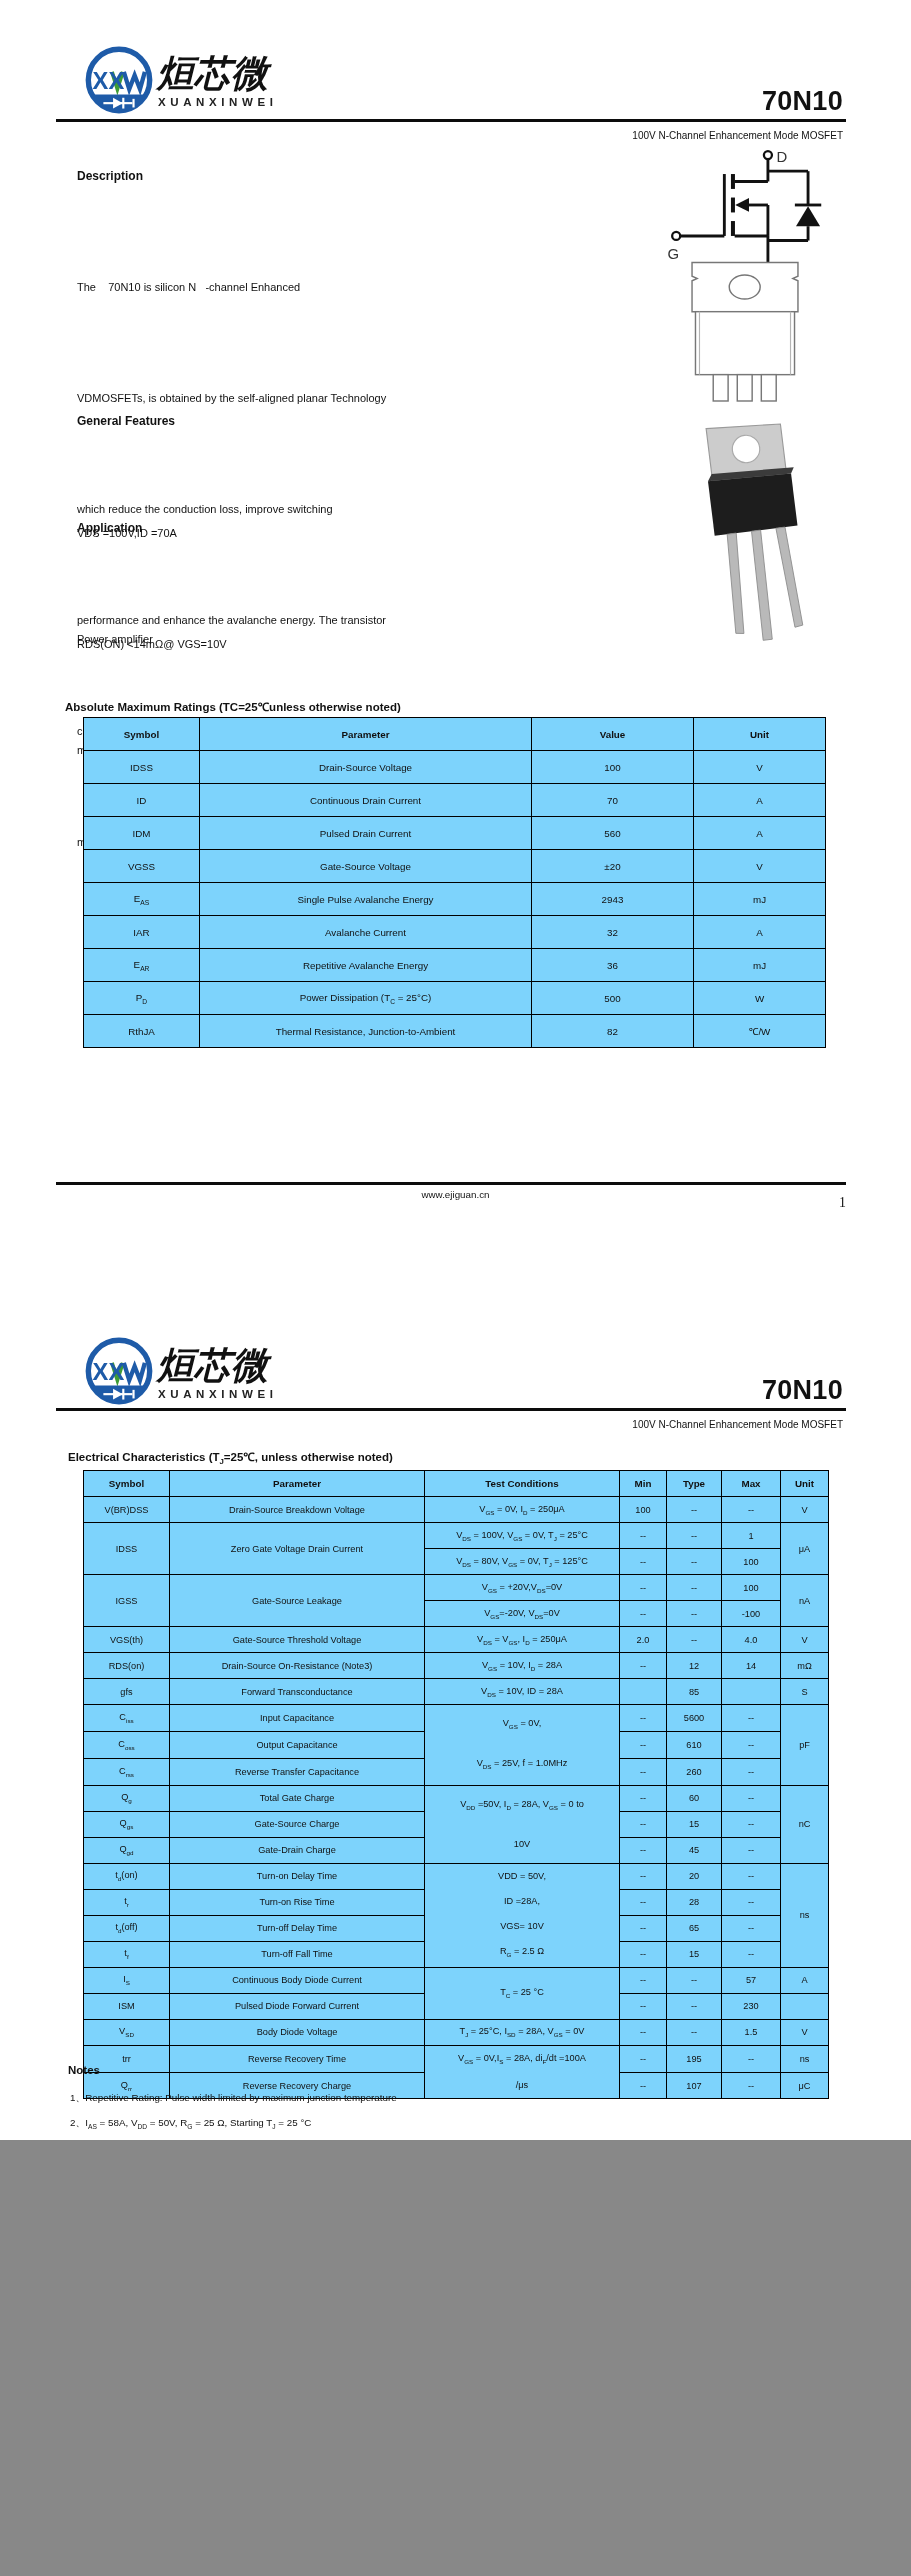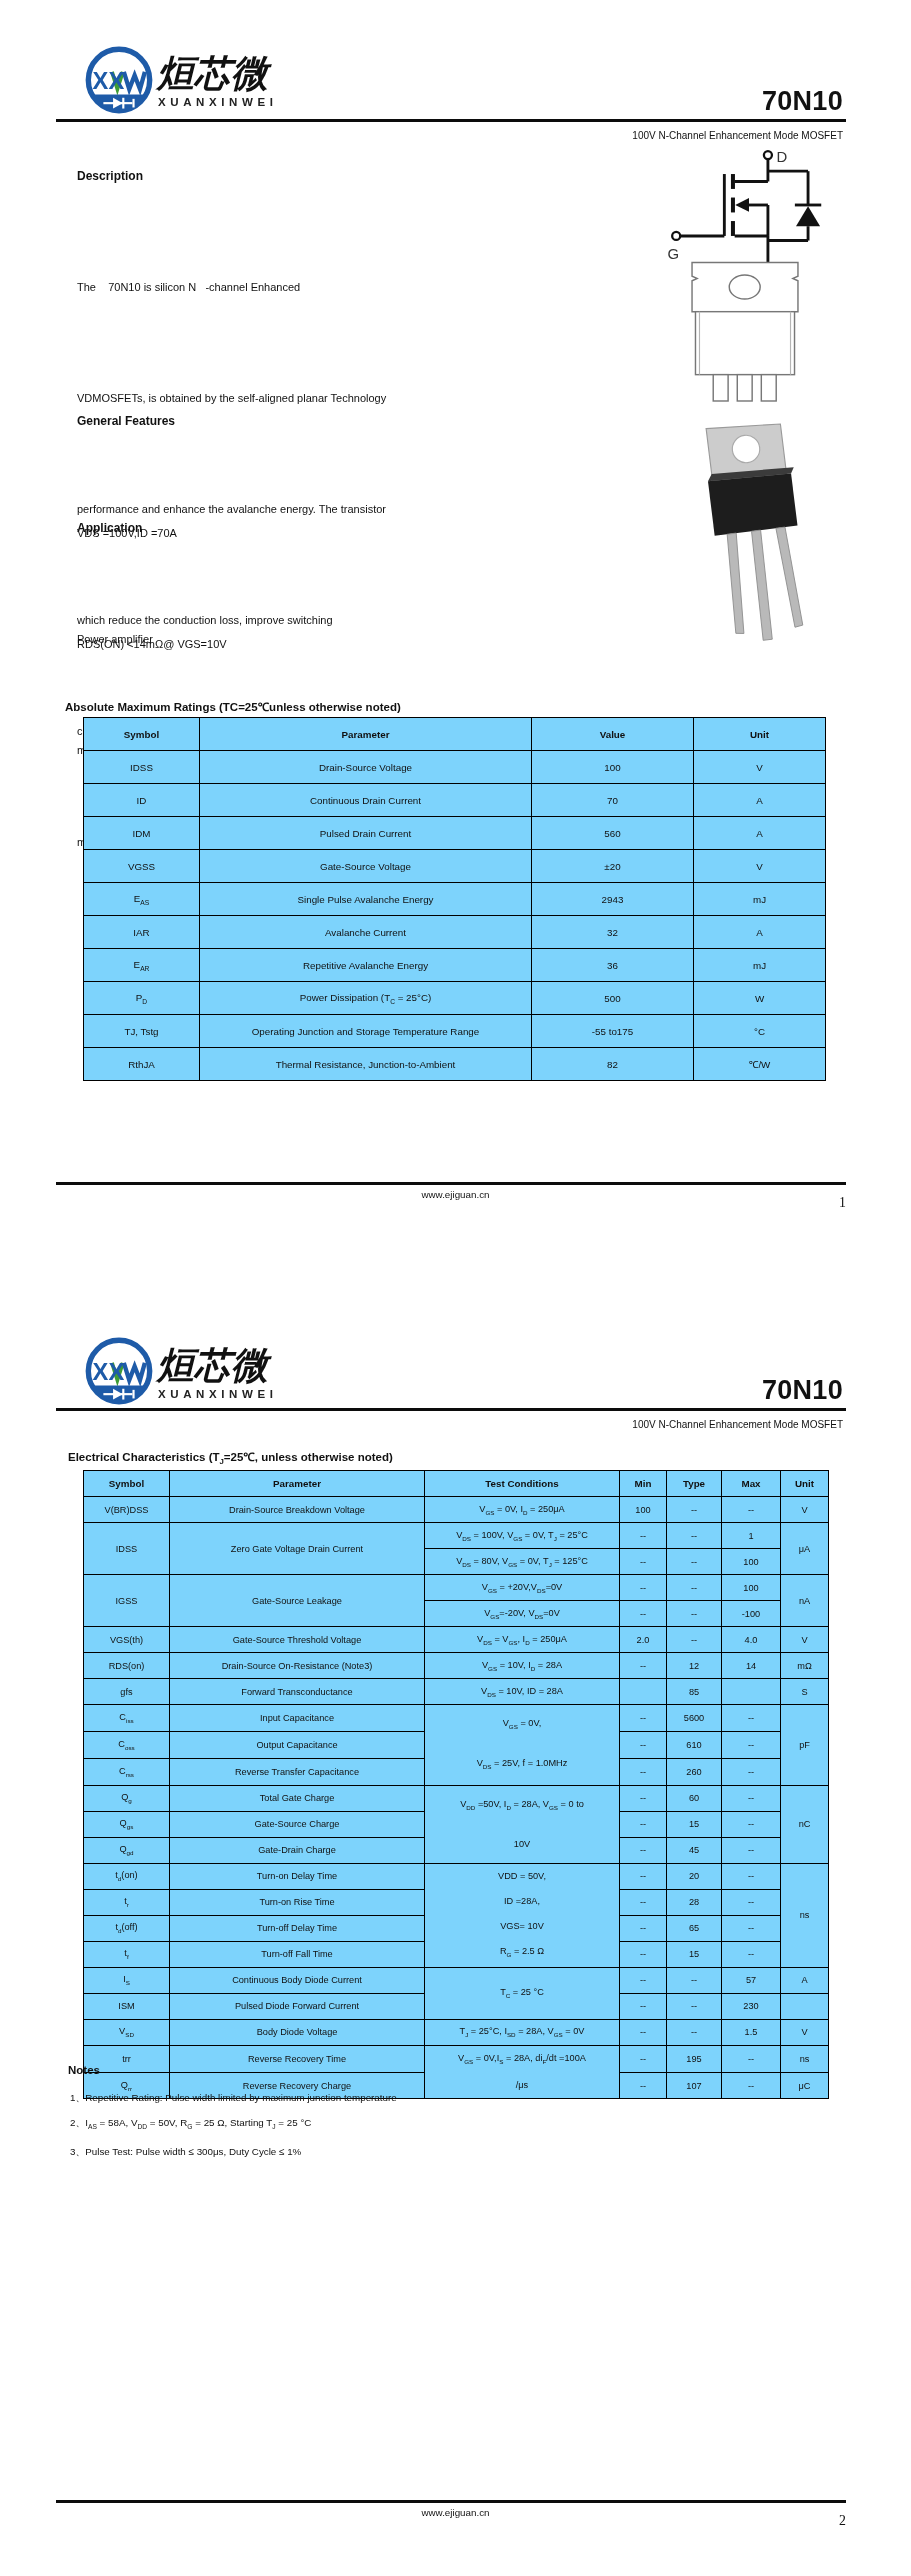--- a/index.html
+++ b/index.html
@@ -1,16 +1,16 @@
 <!DOCTYPE html>
 <html style="font-size:9.2px"><head>
 <meta charset="utf-8">
 <style>
   html,body{margin:0;padding:0;background:#888;}
-  .canvas{position:relative;width:911px;height:2576px;background:#ffffff;
+  .canvas{position:relative;width:911px;height:2140px;background:#ffffff;
           font-family:"Liberation Sans", sans-serif;color:#111;overflow:hidden;}
   .page{position:absolute;left:0;width:911px;height:1288px;background:#fff;}
   #page1{top:0;} #page2{top:1288px;}
   .abs{position:absolute;}
   .h-rule{background:#0c0c0c;height:2.9px;}
   .part-number{font-size:27px;font-weight:700;letter-spacing:0.3px;}
   .subtitle{font-size:10px;font-weight:400;}
   .sec-heading{font-size:12px;font-weight:700;}
   .doc-heading{font-size:11.5px;font-weight:700;}
   .body-lines{font-size:11px;line-height:37px;white-space:pre-wrap;}
@@ -53,22 +53,22 @@
     <div class="abs logo-cn" style="left:157px;top:55px">烜芯微</div>
     <div class="abs logo-latin" style="left:158px;top:96px">XUANXINWEI</div>
     <div class="abs part-number" style="right:68px;top:86px">70N10</div>
     <div class="abs h-rule" style="left:56px;top:119px;width:790px"></div>
     <div class="abs subtitle" style="right:68px;top:130px">100V N-Channel Enhancement Mode MOSFET</div>
 
     <div class="abs sec-heading" style="left:77px;top:169px">Description</div>
     <div class="abs body-lines" style="left:77px;top:195px;width:448px">
       <div>The    70N10 is silicon N   -channel Enhanced</div>
       <div>VDMOSFETs, is obtained by the self-aligned planar Technology</div>
+      <div>which reduce the conduction loss, improve switching</div>
       <div>performance and enhance the avalanche energy. The transistor</div>
-      <div>which reduce the conduction loss, improve switching</div>
       <div>can be used in various power switching circuit for system</div>
       <div>miniaturization and higher efficiency.</div>
     </div>
 
     <div class="abs sec-heading" style="left:77px;top:414px">General Features</div>
     <div class="abs body-lines" style="left:77px;top:441px;width:402px">
       <div>VDS =100V,ID =70A</div>
       <div>RDS(ON) &lt;14mΩ@ VGS=10V</div>
     </div>
 
@@ -187,26 +187,20 @@
             <td>36</td>
             <td>mJ</td>
           </tr>
           <tr>
             <td>P<sub>D</sub></td>
             <td>Power Dissipation (T<sub>C</sub> = 25°C)</td>
             <td>500</td>
             <td>W</td>
           </tr>
           <tr>
-            <td>TJ, Tstg</td>
-            <td>Operating Junction and Storage Temperature Range</td>
-            <td>-55 to175</td>
-            <td>°C</td>
-          </tr>
-          <tr>
             <td>RthJA</td>
             <td>Thermal Resistance, Junction-to-Ambient</td>
             <td>82</td>
             <td>℃/W</td>
           </tr>
         </tbody>
     </table>
 
     <div class="abs h-rule" style="left:56px;top:1182px;width:790px"></div>
     <div class="abs footer-site" style="left:0;top:1189px">www.ejiguan.cn</div>

